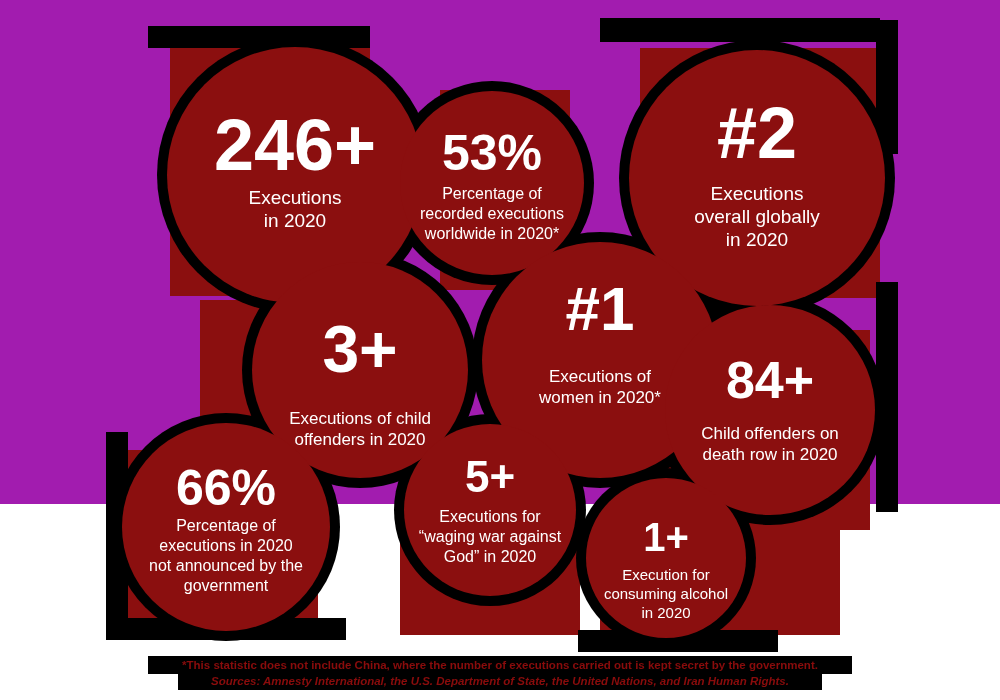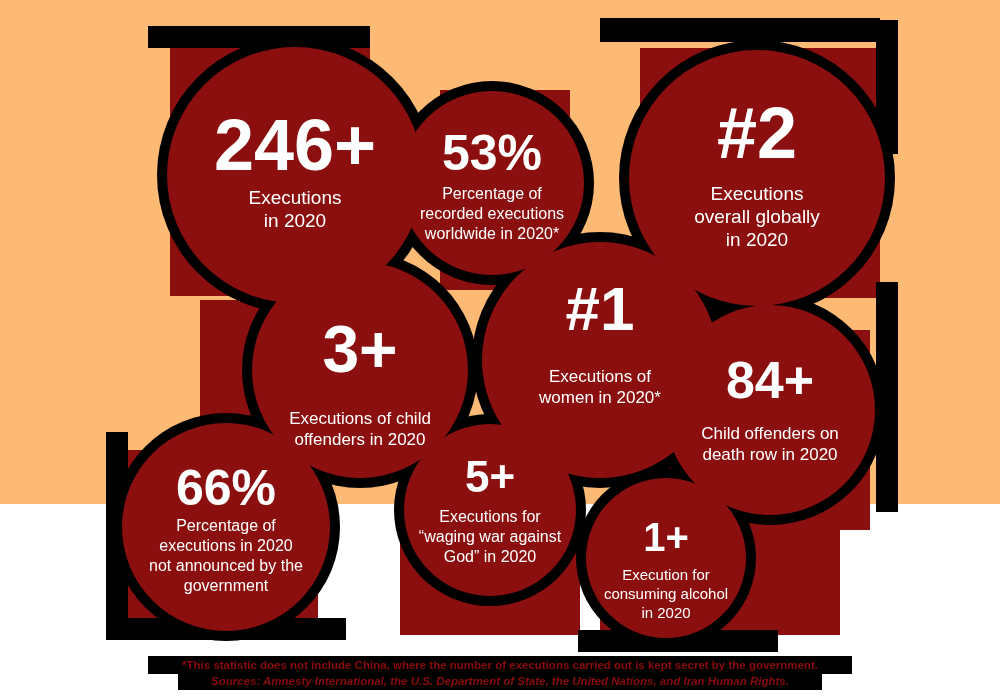--- a/index.html
+++ b/index.html
@@ -10,21 +10,21 @@
   body {
     width: 1000px;
     height: 700px;
     overflow: hidden;
     font-family: "Liberation Sans", sans-serif;
   }
   #infographic {
     position: relative;
     width: 1000px;
     height: 504px;
-    background: #fdba74;
+    background: #a21caf;
   }
   #infographic svg {
     display: block;
     width: 1000px;
     height: 700px;
   }
   .stat-value {
     font-family: "Liberation Sans", sans-serif;
     font-weight: bold;
     fill: #ffffff;

